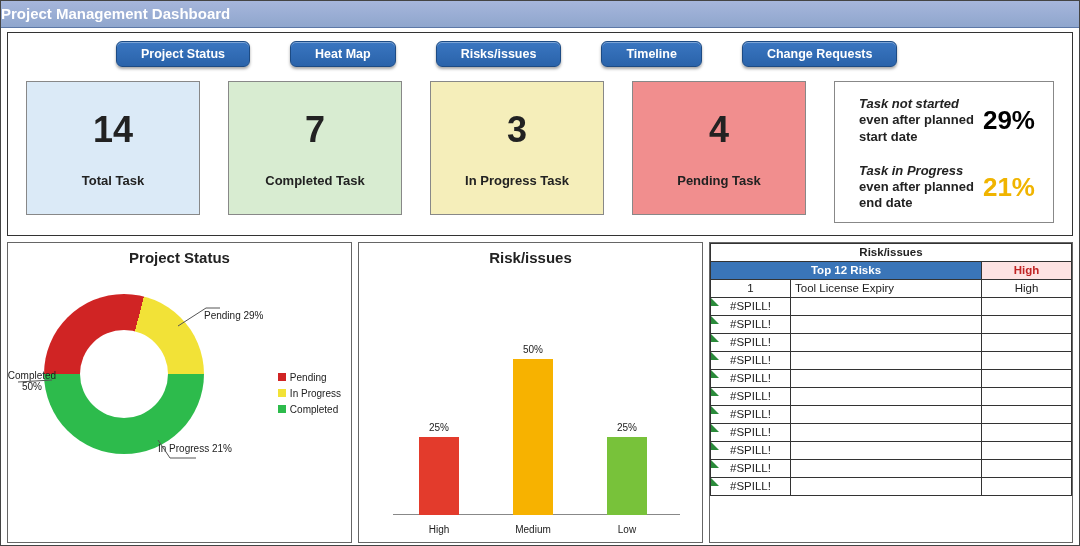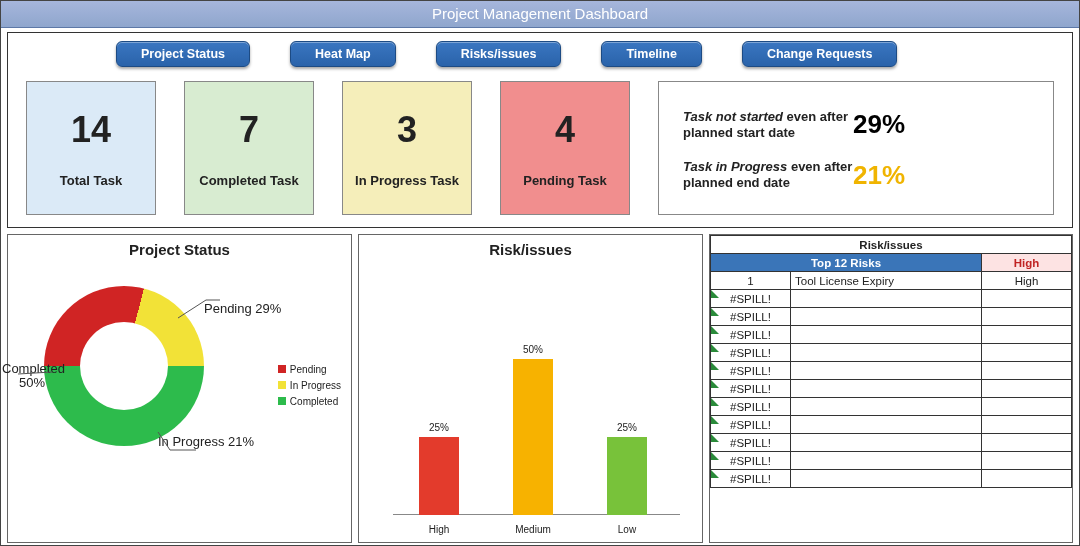--- a/index.html
+++ b/index.html
@@ -3,43 +3,43 @@
 <meta charset="utf-8">
 <style>
   * { box-sizing: border-box; }
   html, body { margin:0; padding:0; font-family: "Segoe UI", Arial, sans-serif; font-size:13px; color:#222; }
   body { width:1080px; height:546px; background:#fff; }
 
   .outer { border:1px solid #444; width:1080px; height:546px; display:flex; flex-direction:column; }
 
   .title-bar {
     background: linear-gradient(#a6b6dc, #8fa6cd);
-    color:#fff; text-align:center; font-weight:400;
-    padding:4px 16px 5px; border-bottom:1px solid #5d78a7;
+    color:#fff; text-align:left; font-weight:700;
+    padding:4px 0 5px; border-bottom:1px solid #5d78a7;
     font-size:15px;
   }
 
   .top-panel {
     border:1px solid #333; margin:4px 6px 6px 6px; padding:6px 8px 12px;
     flex:0 0 auto;
   }
 
   .nav-row { display:flex; gap:40px; padding:2px 60px 10px 100px; }
   .nav-btn {
     background: linear-gradient(#3a76c1, #2a63aa);
     color:#fff; border:1px solid #1d4b84;
     border-radius:6px; padding:5px 24px; font-size:12.5px; font-weight:700;
     box-shadow: 0 2px 3px rgba(0,0,0,.35), inset 0 1px 0 rgba(255,255,255,.35);
     cursor:pointer; white-space:nowrap;
   }
 
   .cards-row { display:flex; align-items:stretch; gap:28px; padding:4px 10px 0 10px; }
 
   .stat-card {
-    width:130px; height:134px; border:1px solid #888;
+    width:174px; height:134px; border:1px solid #888;
     display:flex; flex-direction:column; align-items:center; justify-content:center;
     font-weight:700;
   }
   .stat-card .num { font-size:36px; font-weight:800; }
   .stat-card .lbl { margin-top:22px; font-size:13px; }
 
   .card-blue   { background:#dbeaf7; }
   .card-green  { background:#d8ecd1; }
   .card-yellow { background:#f5eeba; }
   .card-red    { background:#f18e8e; }
@@ -78,21 +78,21 @@
         #f2e237 104.4deg 180deg,    
         #2dbb4c 180deg 360deg       
       );
     transform: rotate(0deg);
   }
   .donut::after {
     content:""; position:absolute; inset:36px; background:#fff; border-radius:50%;
   }
   .legend-sq { display:inline-block; width:8px; height:8px; margin-right:4px; }
   .legend-col { position:absolute; right:10px; top:100px; font-size:10px; line-height:1.6; }
-  .pie-label { position:absolute; font-size:13px; line-height:1.1; text-align:center; }
+  .pie-label { position:absolute; font-size:10px; line-height:1.1; text-align:center; }
 
   
   .bars-area { position:relative; width:100%; height:calc(100% - 26px); }
   .axis-line { position:absolute; left:34px; right:22px; bottom:28px; height:1px; background:#888; }
   .bar { position:absolute; bottom:28px; width:40px; }
   .bar-label { position:absolute; bottom:8px; font-size:10px; width:60px; text-align:center; }
   .bar-val { position:absolute; font-size:10px; width:40px; text-align:center; }
 
   
   table.risks { border-collapse:collapse; width:100%; font-size:11.5px; }

